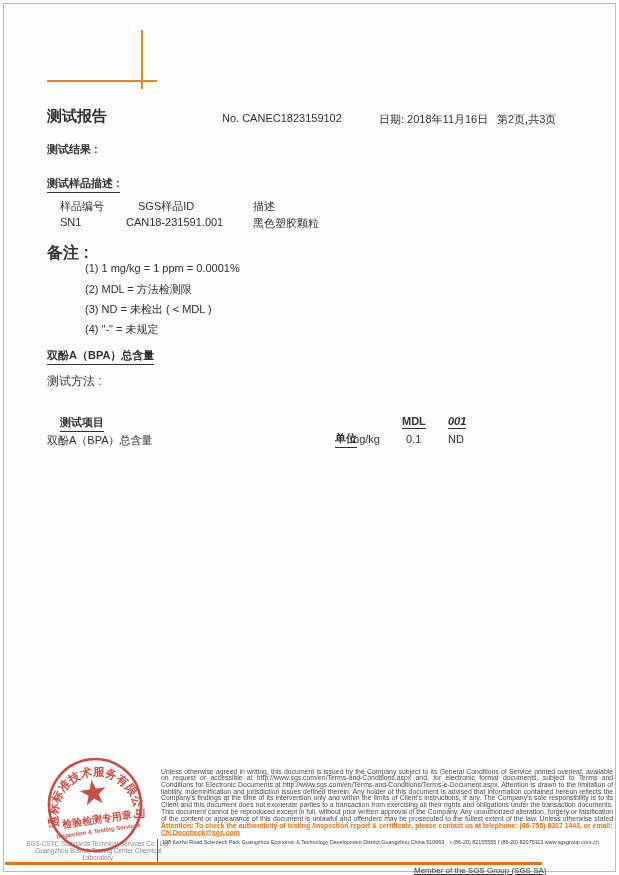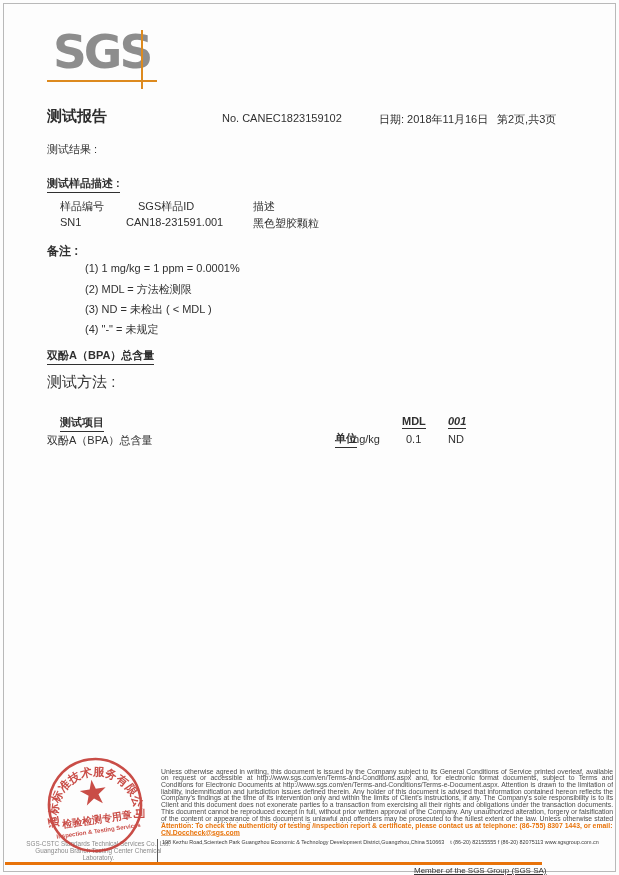--- a/index.html
+++ b/index.html
@@ -16,37 +16,37 @@
     color:#8d8d8d; letter-spacing:-3px; font-family:"DejaVu Sans",sans-serif; }
   .logo-hline { position:absolute; left:47px; top:80px; width:110px; height:2px; background:#dd8a1e; }
   .logo-vline { position:absolute; left:141px; top:30px; width:2px; height:59px; background:#dd8a1e; }
 
   
   .doc-title  { position:absolute; left:47px;  top:107px; font-size:15px; font-weight:bold; color:#2c2c2c; }
   .report-no  { position:absolute; left:222px; top:112px; font-size:11px; }
   .report-date{ position:absolute; left:379px; top:112px; font-size:11px; }
   .page-info  { position:absolute; left:497px; top:112px; font-size:11px; }
 
-  .results-label { position:absolute; left:47px; top:142px; font-size:11px; font-weight:normal; }
+  .results-label { position:absolute; left:47px; top:142px; font-size:11px; font-weight:bold; }
 
   .sample-title { position:absolute; left:47px; top:176px; font-size:11px; font-weight:bold;
     border-bottom:1px solid #303030; padding-bottom:1px; }
   .s-h { position:absolute; font-size:11px; font-weight:normal; top:199px; }
   .s-v { position:absolute; font-size:11px; top:216px; }
   .s-c1h { left:60px; }  .s-c2h { left:138px; } .s-c3h { left:253px; }
   .s-c1v { left:60px; width:48px; }
   .s-c2v { left:126px; } .s-c3v { left:253px; }
 
-  .notes-label { position:absolute; left:47px; top:243px; font-size:12px; font-weight:bold; }
+  .notes-label { position:absolute; left:47px; top:243px; font-size:16px; font-weight:bold; }
   .note-item   { position:absolute; left:85px; font-size:11px; }
   .note-0 { top:262px; } .note-1 { top:282px; } .note-2 { top:302px; } .note-3 { top:322px; }
 
   .bpa-title { position:absolute; left:47px; top:348px; font-size:11px; font-weight:bold;
     border-bottom:1px solid #303030; padding-bottom:1px; }
-  .method-label { position:absolute; left:47px; top:373px; font-size:15px; }
+  .method-label { position:absolute; left:47px; top:373px; font-size:12px; }
   .method-text  { position:absolute; left:100px; top:373px; width:484px; font-size:11px;
     line-height:19px; letter-spacing:0.2px; }
 
   .r-h { position:absolute; top:415px; font-size:11px; font-weight:bold;
     border-bottom:1px solid #303030; padding-bottom:1px; }
   .r-v { position:absolute; top:433px; font-size:11px; }
   .r-item-h { left:60px; } .r-unit-h { left:335px;margin-top:16px; } .r-mdl-h { left:402px; }
   .r-001-h  { left:448px; font-style:italic; }
   .r-item-v { left:47px; } .r-unit-v { left:350px; } .r-mdl-v { left:406px; } .r-val-v { left:448px; }
 
@@ -78,21 +78,20 @@
 
   .orange-rule { position:absolute; left:5px; top:862px; width:537px; height:2.5px; background:#e8730a; }
   .member-text { position:absolute; left:414px; top:866px; font-size:8px; color:#333;text-decoration:underline; }
 </style>
 </head>
 <body>
 
 <div class="page">
   <div class="page-border"></div>
 
-  <div class="logo-text">SGS</div>
   <div class="logo-hline"></div>
   <div class="logo-vline"></div>
 
   <div class="doc-title">测试报告</div>
   <div class="report-no">No. CANEC1823159102</div>
   <div class="report-date">日期: 2018年11月16日</div>
   <div class="page-info">第2页,共3页</div>
 
   <div class="results-label">测试结果 :</div>
 

